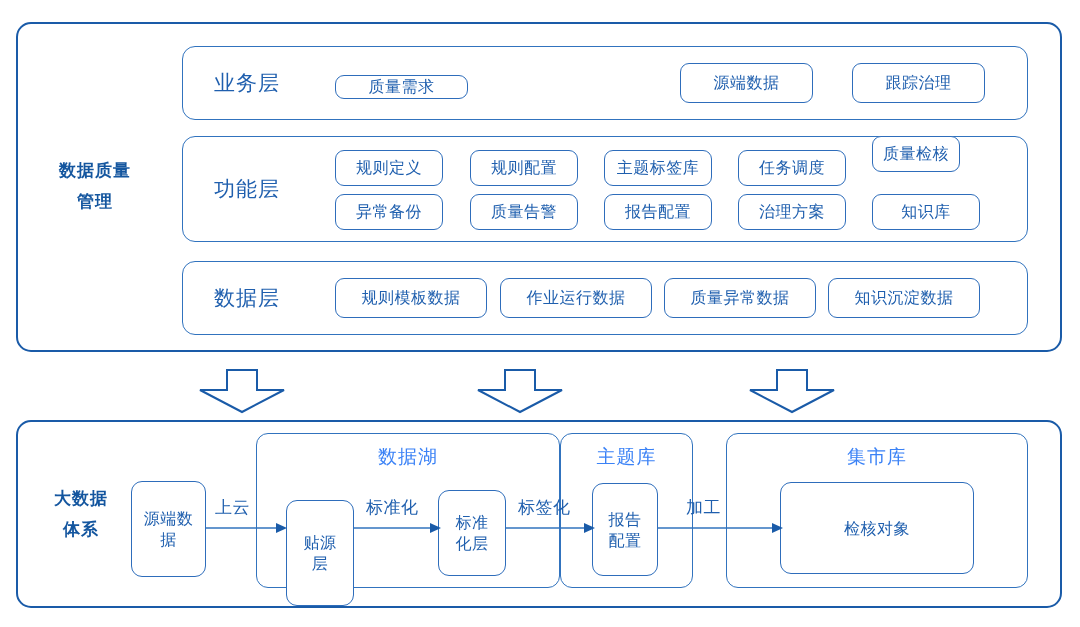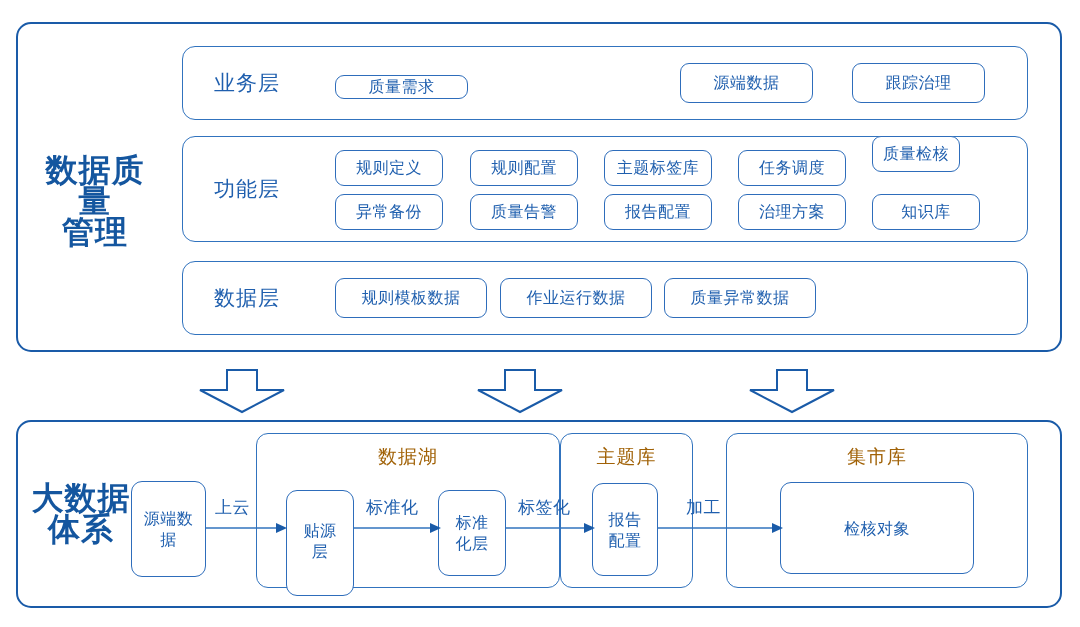--- a/index.html
+++ b/index.html
@@ -53,21 +53,21 @@
     font-size: 21px;
     letter-spacing: 1px;
     white-space: nowrap;
     display: flex;
     align-items: center;
   }
   .side-title {
     position: absolute;
     color: #14569F;
     font-weight: bold;
-    font-size: 32px;
+    font-size: 17px;
     line-height: 31px;
     text-align: center;
     letter-spacing: 1px;
   }
 
   
   .down-arrow {
     position: absolute;
     width: 100px;
     height: 44px;
@@ -76,21 +76,21 @@
   
   .group-box {
     position: absolute;
     border: 1.6px solid #3173BE;
     border-radius: 12px;
     background: #ffffff;
     box-sizing: border-box;
   }
   .group-title {
     position: absolute;
-    color: #a16207;
+    color: #3b82f6;
     font-size: 19px;
     letter-spacing: 1px;
     white-space: nowrap;
     text-align: center;
   }
   .node {
     position: absolute;
     border: 1.8px solid #2E6DBB;
     border-radius: 11px;
     background: #ffffff;
@@ -147,20 +147,21 @@
   <div class="chip" style="left:604px; top:194px; width:108px; height:36px;">报告配置</div>
   <div class="chip" style="left:738px; top:194px; width:108px; height:36px;">治理方案</div>
   <div class="chip" style="left:872px; top:194px; width:108px; height:36px;">知识库</div>
 
   <div class="row-panel" style="left:182px; top:261px; width:846px; height:74px;"></div>
   <div class="layer-label" style="left:214px; top:285px; height:26px;">数据层</div>
 
   <div class="chip" style="left:335px; top:278px; width:152px; height:40px;">规则模板数据</div>
   <div class="chip" style="left:500px; top:278px; width:152px; height:40px;">作业运行数据</div>
   <div class="chip" style="left:664px; top:278px; width:152px; height:40px;">质量异常数据</div>
+  <div class="chip" style="left:828px; top:278px; width:152px; height:40px;">知识沉淀数据</div>
 
   <div class="down-arrow" style="left:192px; top:369px;">
     <svg width="100" height="44" viewBox="0 0 100 44">
       <polygon points="35,1 65,1 65,21 92,21 50,43 8,21 35,21" fill="#ffffff" stroke="#1A5BA8" stroke-width="2" stroke-linejoin="miter"></polygon>
     </svg>
   </div>
   <div class="down-arrow" style="left:470px; top:369px;">
     <svg width="100" height="44" viewBox="0 0 100 44">
       <polygon points="35,1 65,1 65,21 92,21 50,43 8,21 35,21" fill="#ffffff" stroke="#1A5BA8" stroke-width="2" stroke-linejoin="miter"></polygon>
     </svg>
@@ -177,21 +178,21 @@
     <div>大数据</div>
     <div>体系</div>
   </div>
 
   <div class="node" style="left:131px; top:481px; width:75px; height:96px;">
     <span style="display:inline-block; width:3.2em;">源端数据</span>
   </div>
 
   <div class="group-box" style="left:256px; top:433px; width:304px; height:155px;"></div>
   <div class="group-title" style="left:256px; top:444px; width:304px;">数据湖</div>
-  <div class="node" style="left:286px; top:490px; width:68px; height:106px;font-family:Liberation Mono, monospace;">
+  <div class="node" style="left:286px; top:500px; width:68px; height:106px;">
     <span style="display:inline-block; width:2.2em;">贴源层</span>
   </div>
   <div class="node" style="left:438px; top:490px; width:68px; height:86px;">
     <span style="display:inline-block; width:2.2em;">标准化层</span>
   </div>
 
   <div class="group-box" style="left:560px; top:433px; width:133px; height:155px;"></div>
   <div class="group-title" style="left:560px; top:444px; width:133px;">主题库</div>
   <div class="node" style="left:592px; top:483px; width:66px; height:93px;">
     <span style="display:inline-block; width:2.2em;">报告配置</span>

